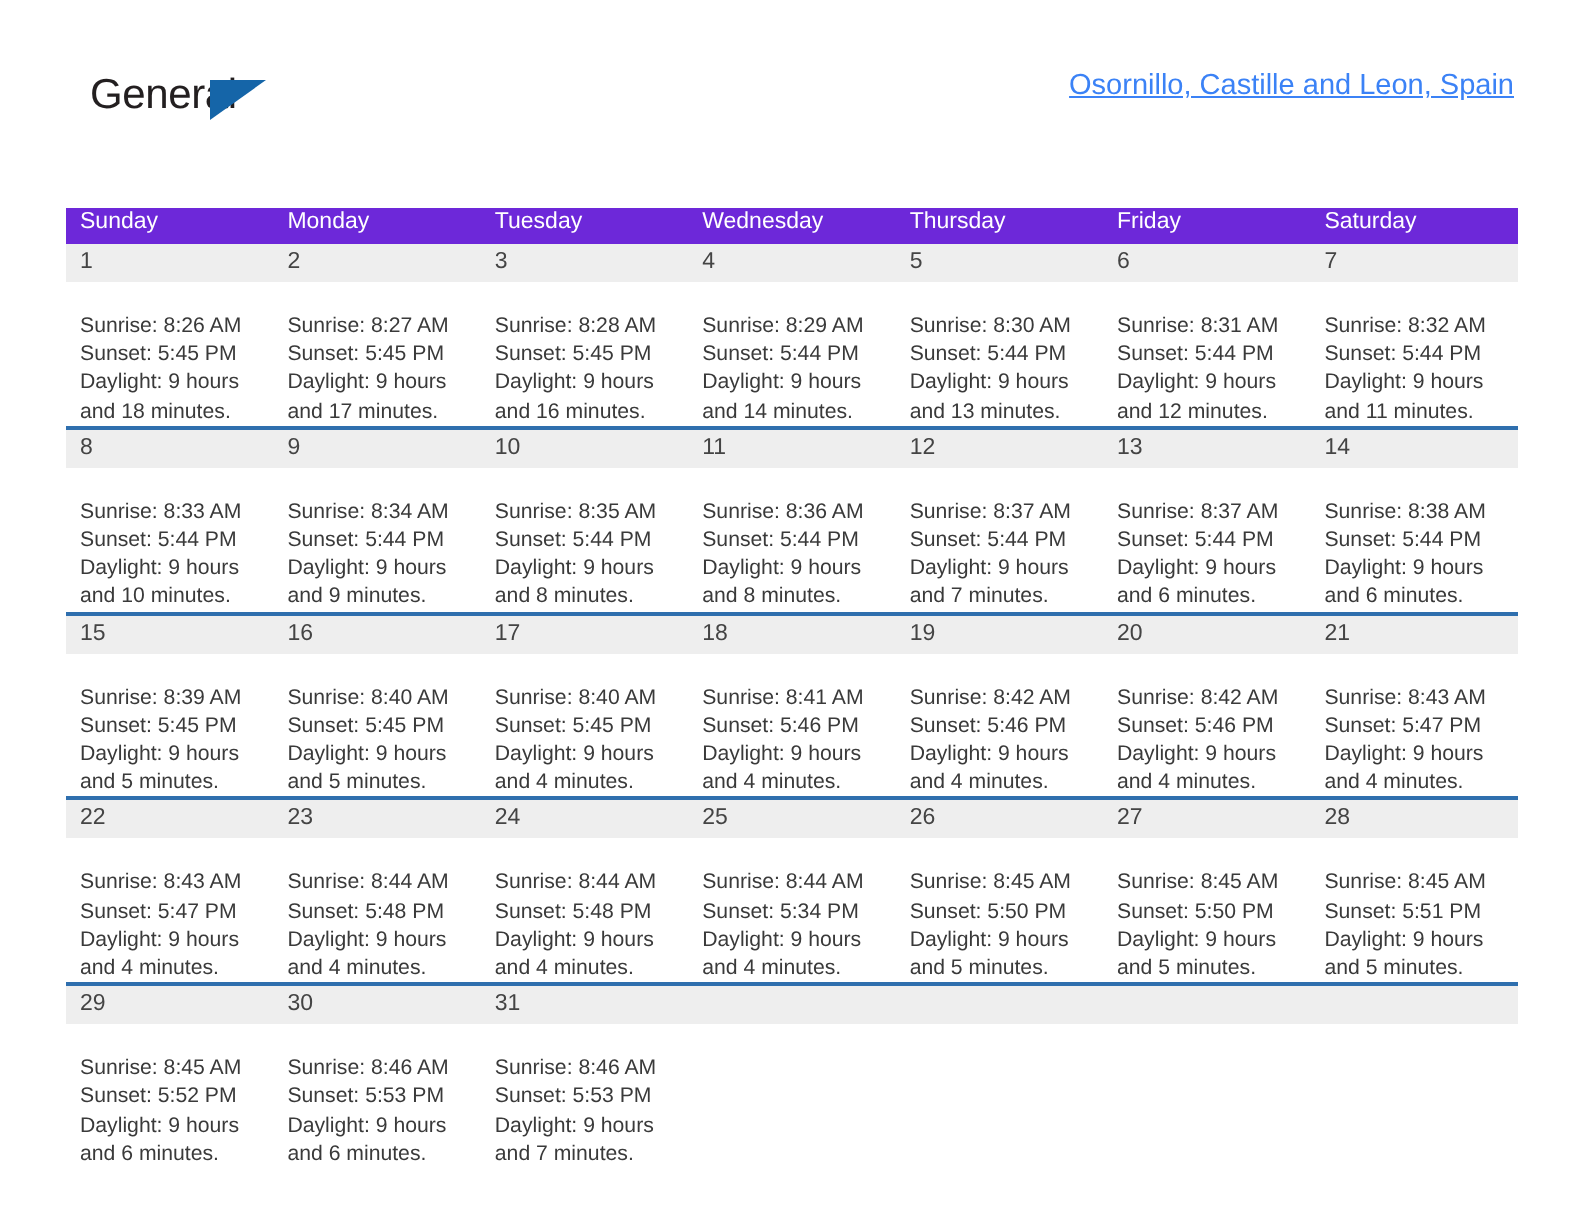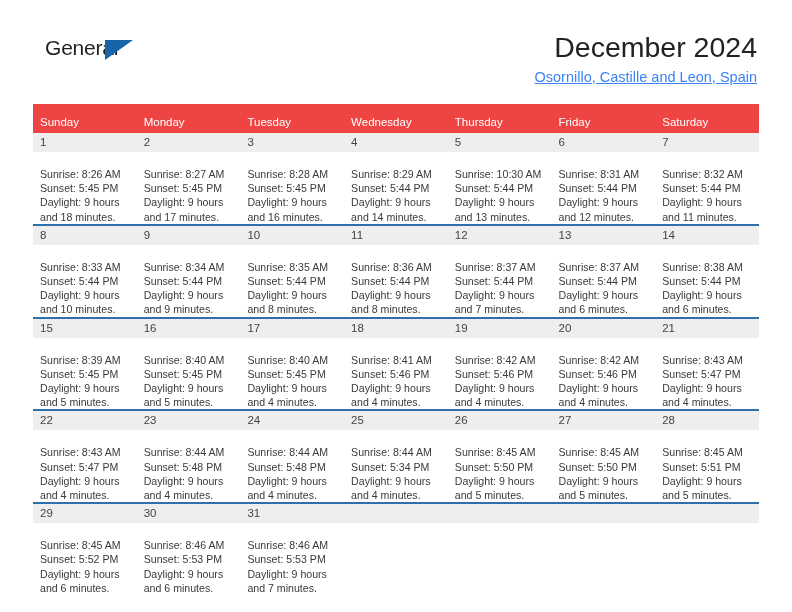--- a/index.html
+++ b/index.html
@@ -94,26 +94,26 @@
   
   .calendar {
     position: absolute;
     left: 33px;
     top: 104px;
     width: 726px;
     border-collapse: collapse;
     table-layout: fixed;
   }
   .calendar th {
-    background: #ef4444;
+    background: #6d28d9;
     color: #ffffff;
     font-size: 11.5px;
     font-weight: normal;
     text-align: left;
-    padding: 12px 0 5px 7px;
+    padding: 1px 0 5px 7px;
     height: 10px;
     border: none;
   }
   .calendar td {
     vertical-align: top;
     padding: 0;
     border: none;
     border-top: 2px solid #2f6fae;
     height: 88px;
     background: #ffffff;
@@ -150,21 +150,20 @@
 
   <div class="header">
 
     <div class="logo">
       <span class="logo-general">General</span>
       <span class="logo-tri"></span>
       <span class="logo-blue">Blue</span>
     </div>
 
     <div class="title-block">
-      <div class="month-title">December 2024</div>
       <div class="location-title">Osornillo, Castille and Leon, Spain</div>
     </div>
 
   </div>
 
   <table class="calendar">
     <thead>
       <tr>
         <th>Sunday</th>
         <th>Monday</th>
@@ -209,21 +208,21 @@
             <div class="details">
               <div>Sunrise: 8:29 AM</div>
               <div>Sunset: 5:44 PM</div>
               <div>Daylight: 9 hours</div>
               <div>and 14 minutes.</div>
             </div>
           </td>
           <td>
             <span class="daynum">5</span>
             <div class="details">
-              <div>Sunrise: 10:30 AM</div>
+              <div>Sunrise: 8:30 AM</div>
               <div>Sunset: 5:44 PM</div>
               <div>Daylight: 9 hours</div>
               <div>and 13 minutes.</div>
             </div>
           </td>
           <td>
             <span class="daynum">6</span>
             <div class="details">
               <div>Sunrise: 8:31 AM</div>
               <div>Sunset: 5:44 PM</div>

